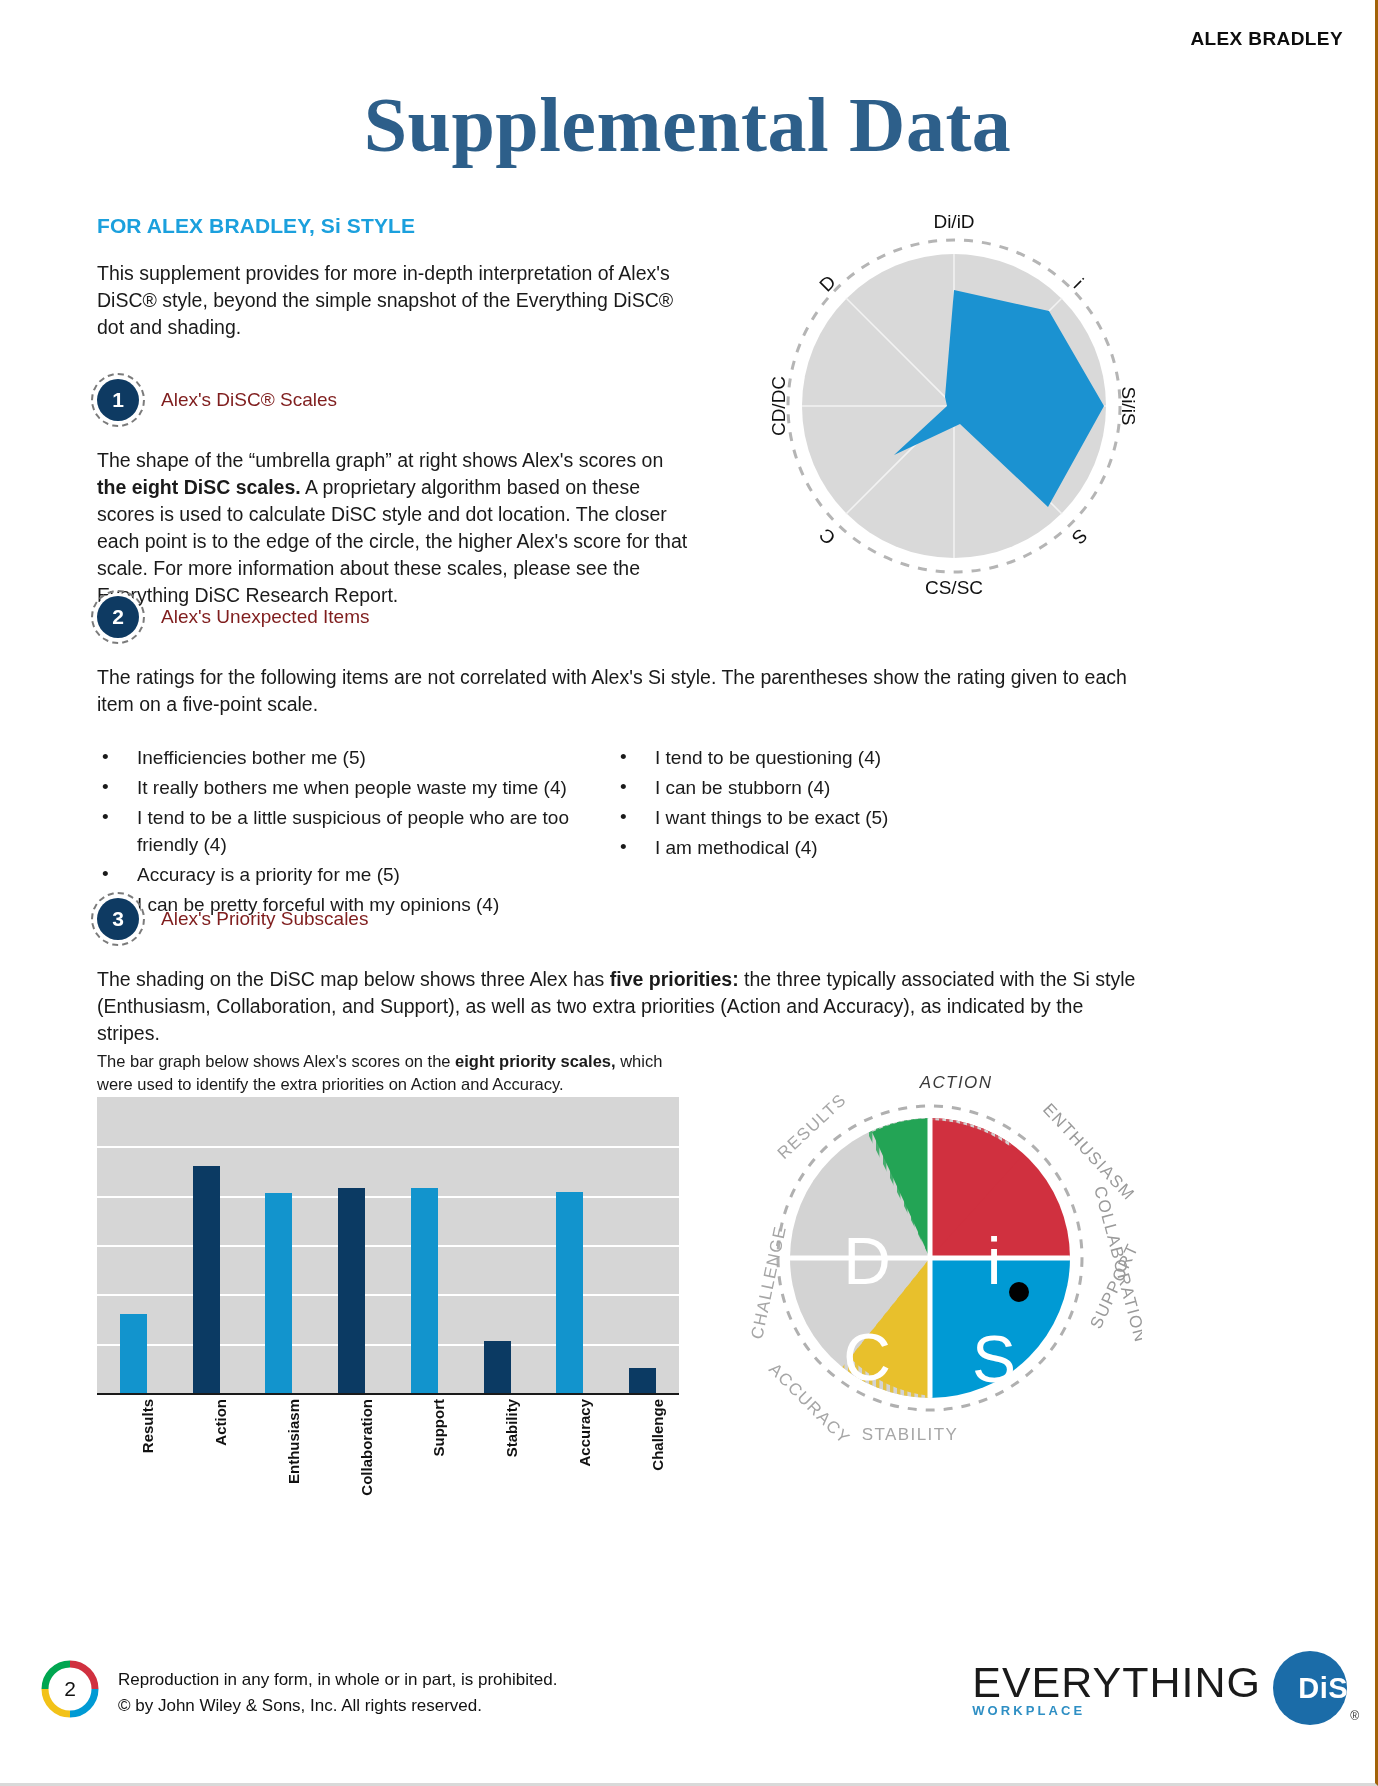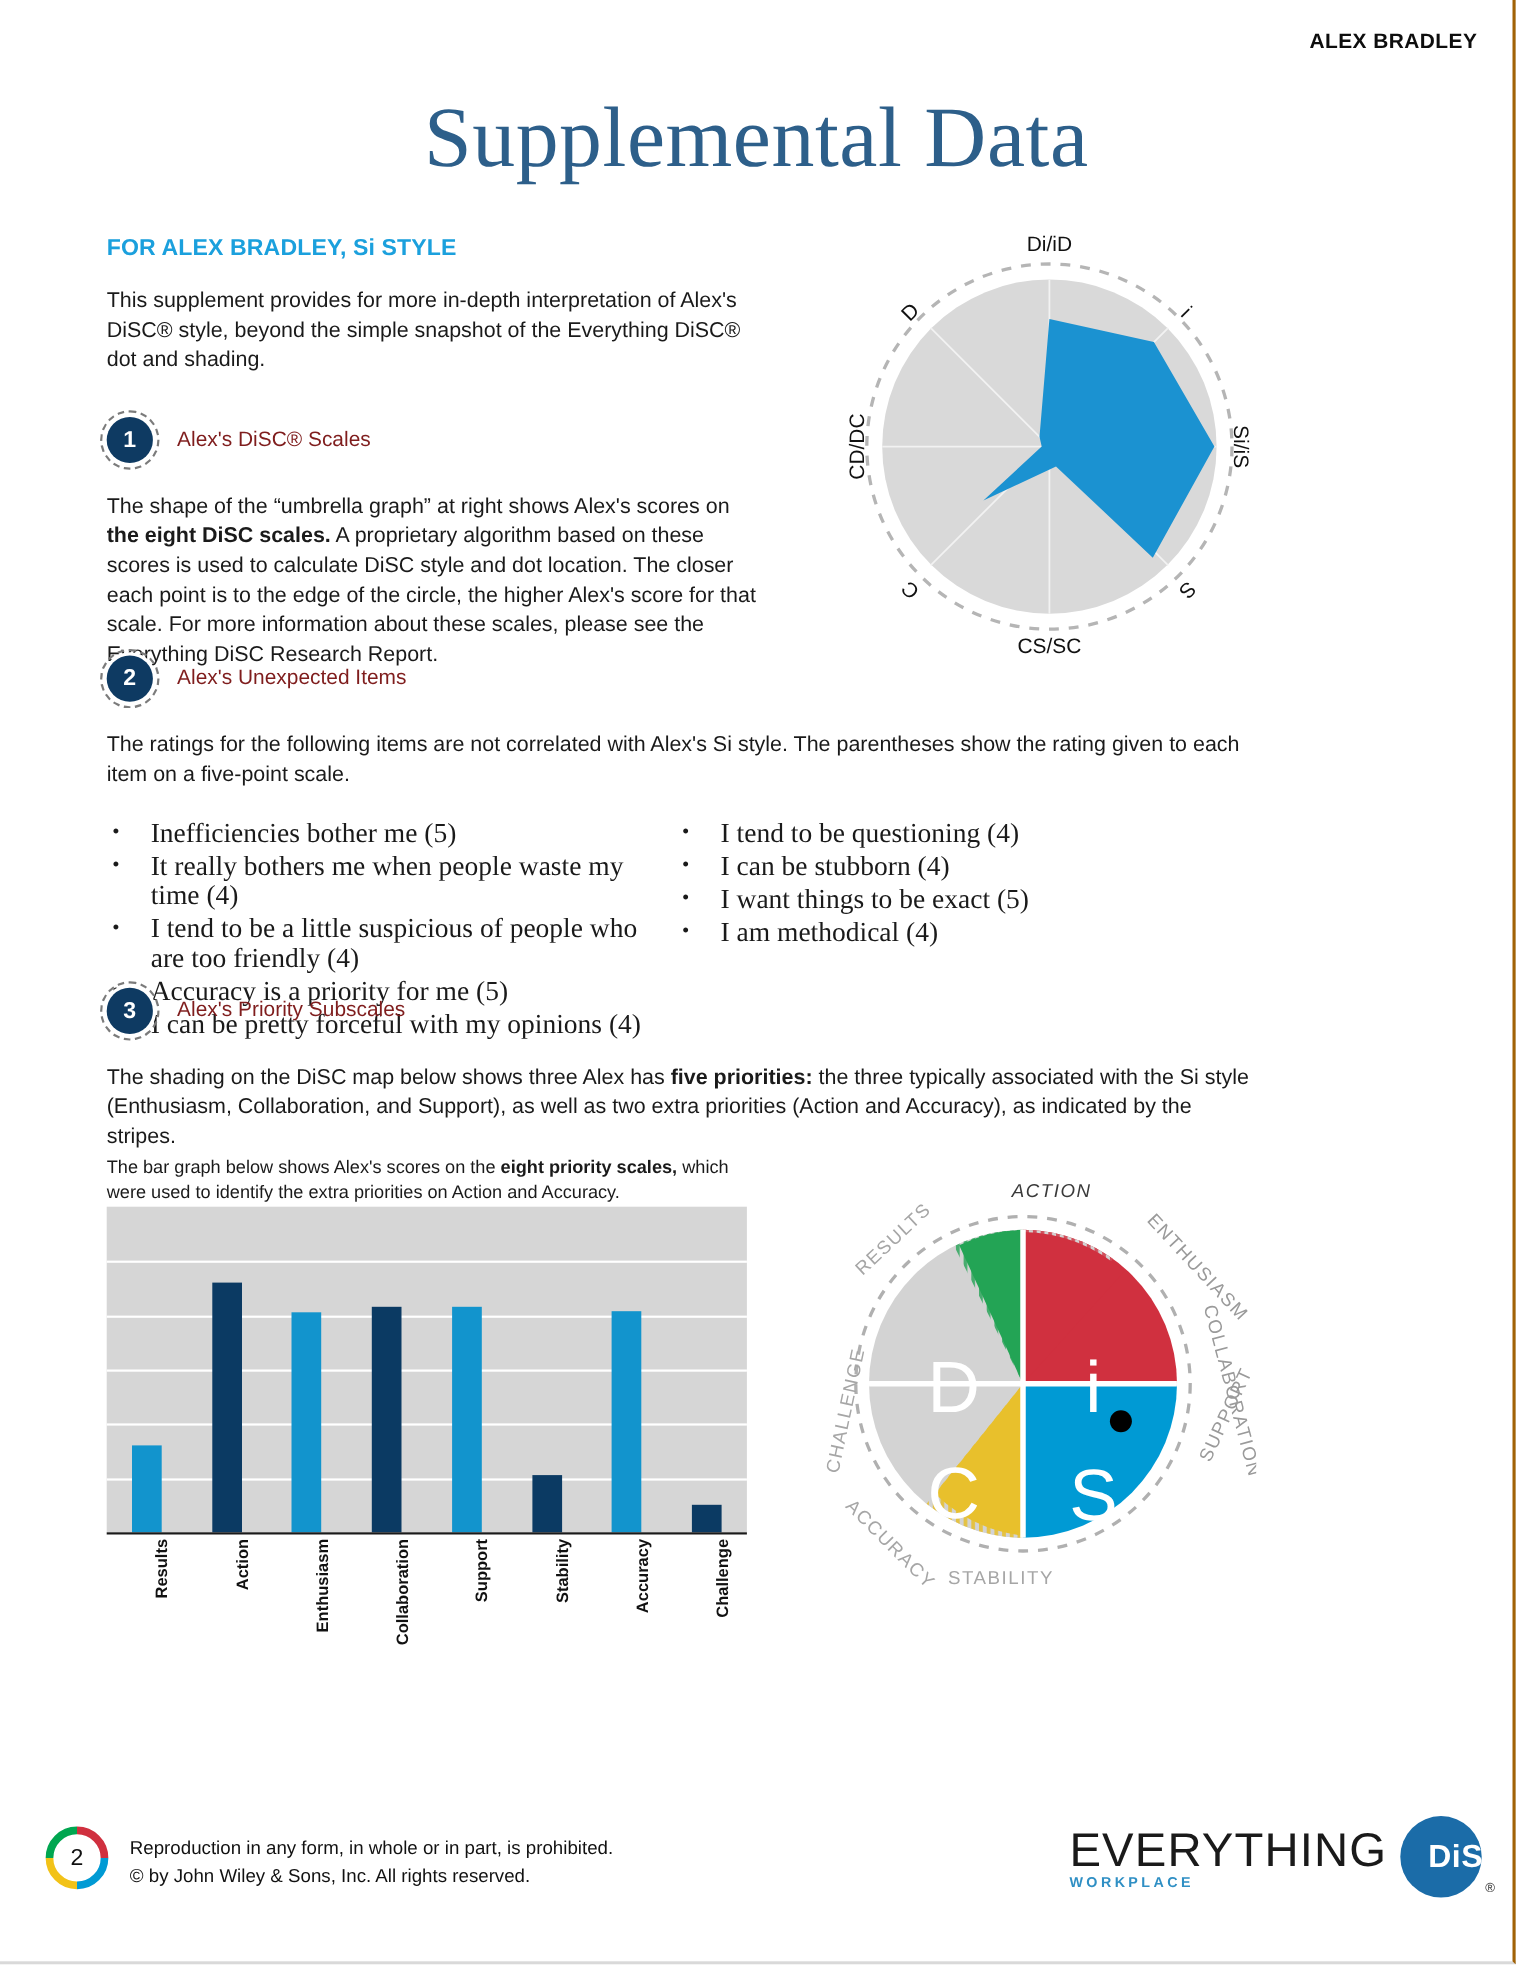--- a/index.html
+++ b/index.html
@@ -22,21 +22,21 @@
   
   .hdr-name {
     position:absolute; right:32px; top:28px;
     font-size:19px; font-weight:700; letter-spacing:.4px;
     color:#0d0d0d;
   }
   .title {
     position:absolute; top:80px; left:0; width:100%;
     text-align:center;
     font-family:"Liberation Serif", serif;
-    font-size:78px; font-weight:400; letter-spacing:.5px;
+    font-size:78px; font-weight:700; letter-spacing:.5px;
     color:#2d5f8a;
   }
 
   
   .lcol { position:absolute; left:97px; top:214px; width:600px; z-index:2;}
   .sec-head {
     color:#1ba0dd; font-size:21px; font-weight:700; letter-spacing:.1px;
     margin:0 0 22px 0;
   }
   .body-p {
@@ -58,21 +58,21 @@
   .num-label {
     margin-left:22px; color:#7f1d1d; font-size:19px; font-weight:400;
   }
 
   
   .wide { position:absolute; left:97px; width:1050px; z-index:2;}
 
   ul.items { list-style:none; margin:0; padding:0; }
   ul.items li {
     position:relative; padding-left:40px;
-    font-size:25px; line-height:27px; margin-bottom:3px;font-family:Liberation Serif, serif;
+    font-size:19px; line-height:27px; margin-bottom:3px;
   }
   ul.items li::before{
     content:"\2022"; position:absolute; left:5px; top:-1px; font-size:19px; color:#1a1a1a;
   }
 
   b { font-weight:700; }
 
   
   .radar-wrap { position:absolute; left:744px; top:196px; width:420px; height:420px; z-index:2;}
 

